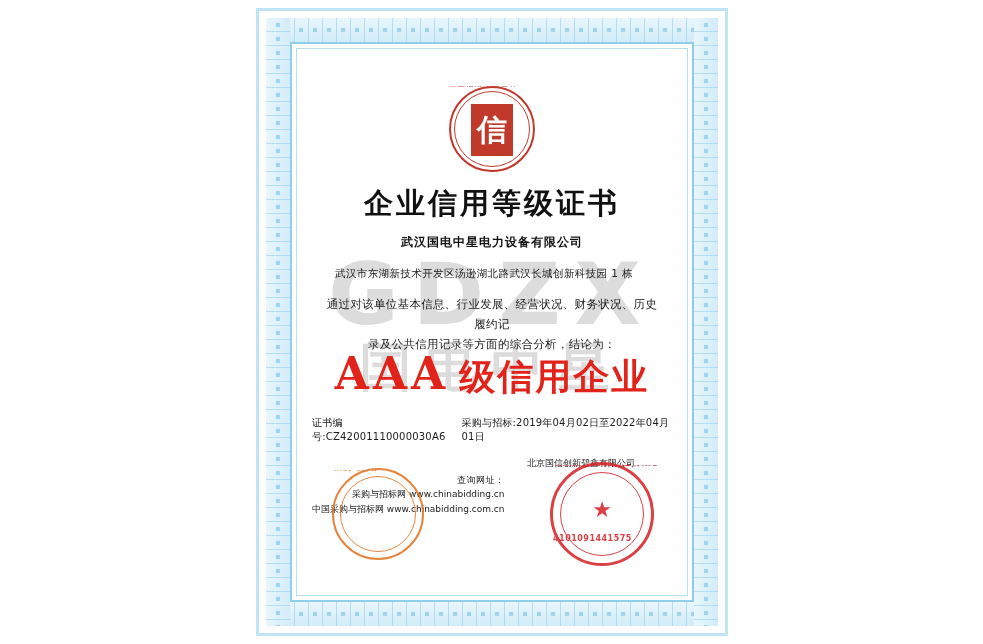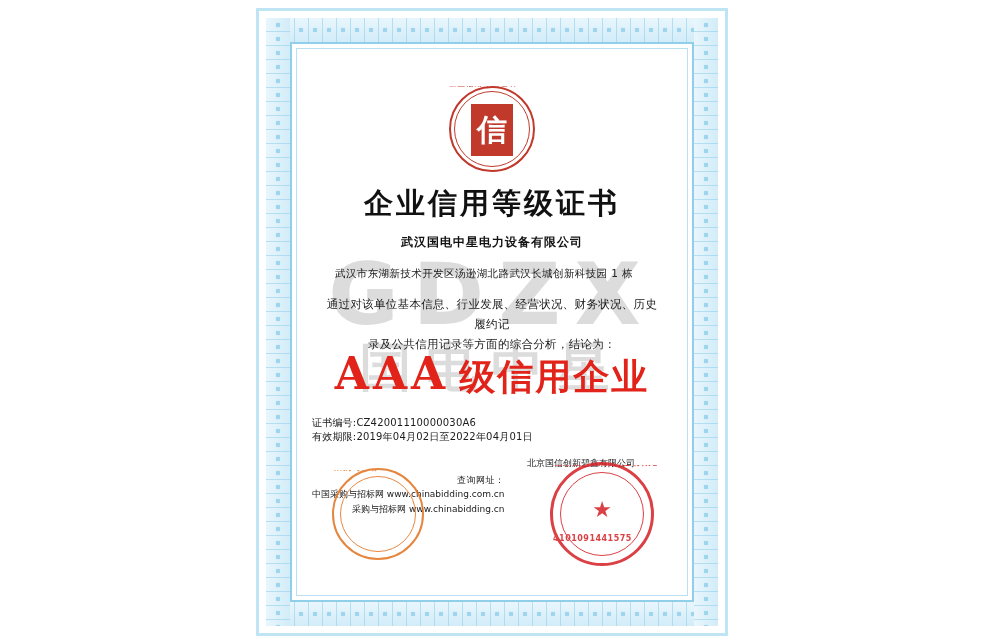--- a/index.html
+++ b/index.html
@@ -241,21 +241,20 @@
   .meta {
     position: absolute;
     left: 8px;
     right: 8px;
     top: 360px;
     display: flex;
     justify-content: space-between;
     font-size: 10px;
     color: #1a1a1a;
     letter-spacing: 0.2px;
-    flex-direction: column;
   }
 
   .footer {
     position: absolute;
     left: 8px;
     bottom: 72px;
     font-size: 9px;
     line-height: 1.6;
     color: #1a1a1a;
     text-align: right;
@@ -381,27 +380,27 @@
       <div>通过对该单位基本信息、行业发展、经营状况、财务状况、历史履约记</div>
       <div>录及公共信用记录等方面的综合分析，结论为：</div>
     </div>
 
     <div class="grade">
       <span class="aaa">AAA</span><span class="lvl">级信用企业</span>
     </div>
 
     <div class="meta">
       <div><span>证书编号:</span><span>CZ42001110000030A6</span></div>
-      <div><span>有效期限:</span><span>2019年04月02日至2022年04月01日</span></div>
+      <div><span>采购与招标:</span><span>2019年04月02日至2022年04月01日</span></div>
     </div>
 
     <div class="footer">
       <div class="f-title">查询网址：</div>
+      <div>采购与招标网 www.chinabidding.cn</div>
       <div>中国采购与招标网 www.chinabidding.com.cn</div>
-      <div>采购与招标网 www.chinabidding.cn</div>
     </div>
 
     <div class="org-line">北京国信创新碧鑫有限公司</div>
 
     <div class="seal seal-orange">
       <div class="inner"></div>
       <svg viewBox="0 0 92 92" width="92" height="92" aria-hidden="true">
         <defs>
           <path id="oArcTop" d="M 12,46 A 34,34 0 0 1 80,46"></path>
           <path id="oArcBot" d="M 15,46 A 31,31 0 0 0 77,46"></path>

